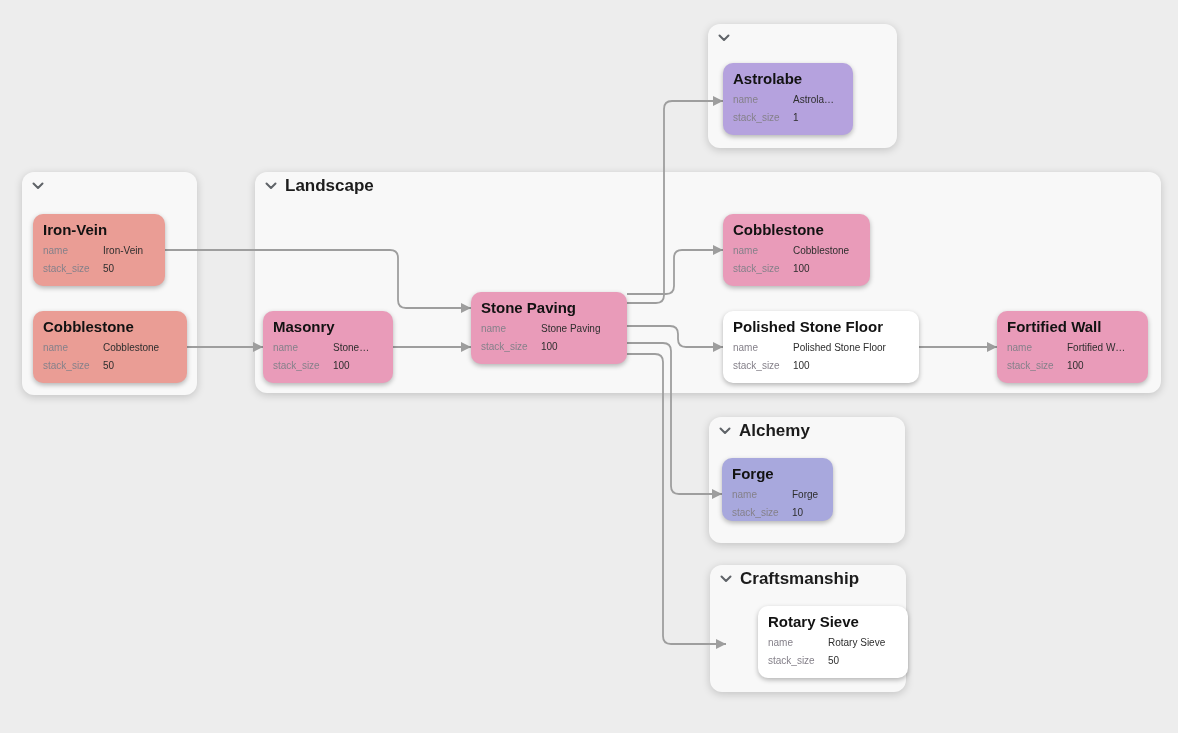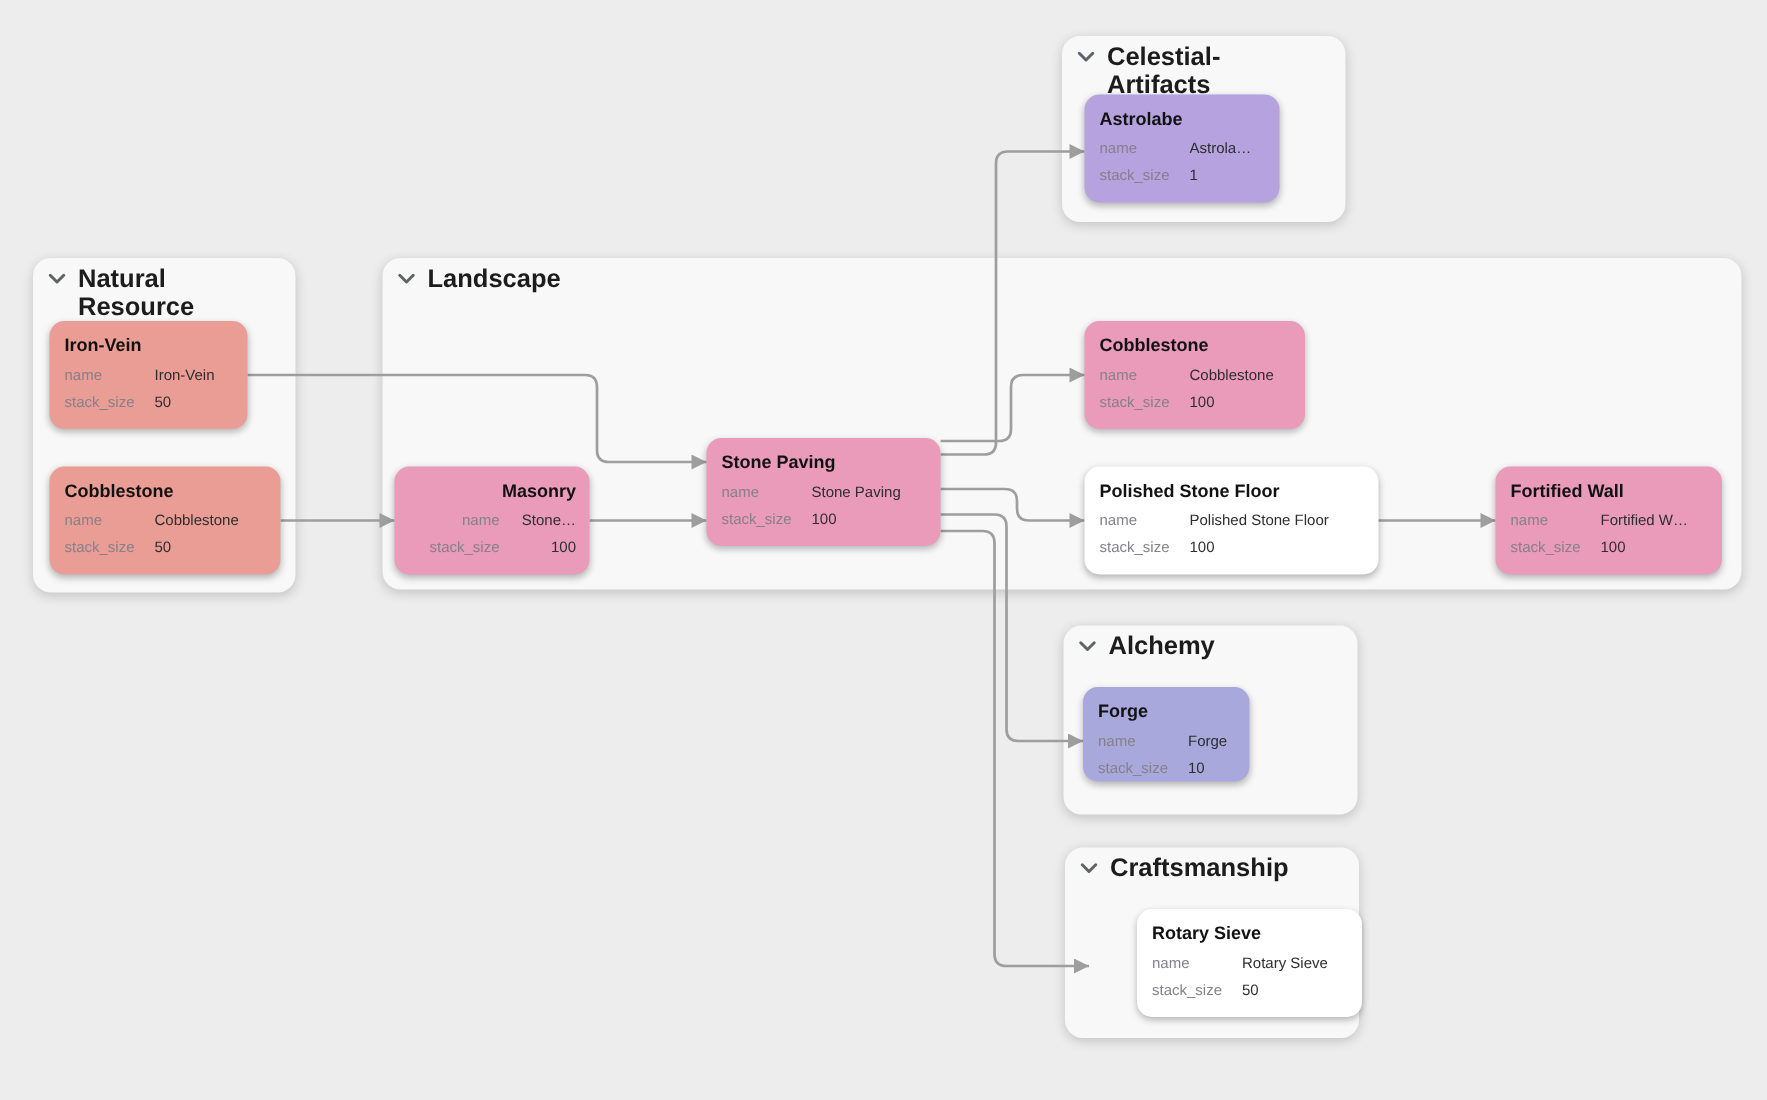--- a/index.html
+++ b/index.html
@@ -49,21 +49,21 @@
   .node {
     position: absolute;
     border-radius: 10px;
     box-shadow: 0 2px 5px rgba(0,0,0,0.28);
     padding: 6px 9px 6px 10px;
     box-sizing: border-box;
     z-index: 3;
     cursor: pointer;
   }
   .node-title {
-    font-size: 12px;
+    font-size: 15px;
     line-height: 20px;
     font-weight: bold;
     color: #121212;
     white-space: nowrap;
     overflow: hidden;
     margin-bottom: 2px;
   }
   .attr-row {
     display: flex;
     font-size: 10px;
@@ -84,37 +84,35 @@
 </head>
 <body>
 
 <div id="canvas">
   <div id="groups-layer">
       <div class="group" style="left: 22px; top: 172px; width: 175px; height: 223px;">
         <div class="group-header">
           <svg class="chevron" width="12" height="8" viewBox="0 0 12 8">
             <polyline points="1.5,1.5 6,6 10.5,1.5" fill="none" stroke="#5f6368" stroke-width="2" stroke-linecap="round" stroke-linejoin="round"></polyline>
           </svg>
-          <div class="group-title">Natural Resource</div>
         </div>
       </div>
       <div class="group" style="left: 255px; top: 172px; width: 906px; height: 221px;">
         <div class="group-header">
           <svg class="chevron" width="12" height="8" viewBox="0 0 12 8">
             <polyline points="1.5,1.5 6,6 10.5,1.5" fill="none" stroke="#5f6368" stroke-width="2" stroke-linecap="round" stroke-linejoin="round"></polyline>
           </svg>
           <div class="group-title">Landscape</div>
         </div>
       </div>
       <div class="group" style="left: 708px; top: 24px; width: 189px; height: 124px;">
         <div class="group-header">
           <svg class="chevron" width="12" height="8" viewBox="0 0 12 8">
             <polyline points="1.5,1.5 6,6 10.5,1.5" fill="none" stroke="#5f6368" stroke-width="2" stroke-linecap="round" stroke-linejoin="round"></polyline>
           </svg>
-          <div class="group-title">Celestial-Artifacts</div>
         </div>
       </div>
       <div class="group" style="left: 709px; top: 417px; width: 196px; height: 126px;">
         <div class="group-header">
           <svg class="chevron" width="12" height="8" viewBox="0 0 12 8">
             <polyline points="1.5,1.5 6,6 10.5,1.5" fill="none" stroke="#5f6368" stroke-width="2" stroke-linecap="round" stroke-linejoin="round"></polyline>
           </svg>
           <div class="group-title">Alchemy</div>
         </div>
       </div>
@@ -159,21 +157,21 @@
         <div class="node-title">Cobblestone</div>
         <div class="attr-row">
           <span class="attr-label">name</span>
           <span class="attr-value">Cobblestone</span>
         </div>
         <div class="attr-row">
           <span class="attr-label">stack_size</span>
           <span class="attr-value">50</span>
         </div>
       </div>
-      <div class="node" style="left: 263px; top: 311px; width: 130px; height: 72px; background: rgb(233, 155, 185); text-align: right;">
+      <div class="node" style="left: 263px; top: 311px; width: 130px; height: 72px; background: rgb(233, 155, 185);">
         <div class="node-title">Masonry</div>
         <div class="attr-row">
           <span class="attr-label">name</span>
           <span class="attr-value">Stone…</span>
         </div>
         <div class="attr-row">
           <span class="attr-label">stack_size</span>
           <span class="attr-value">100</span>
         </div>
       </div>

